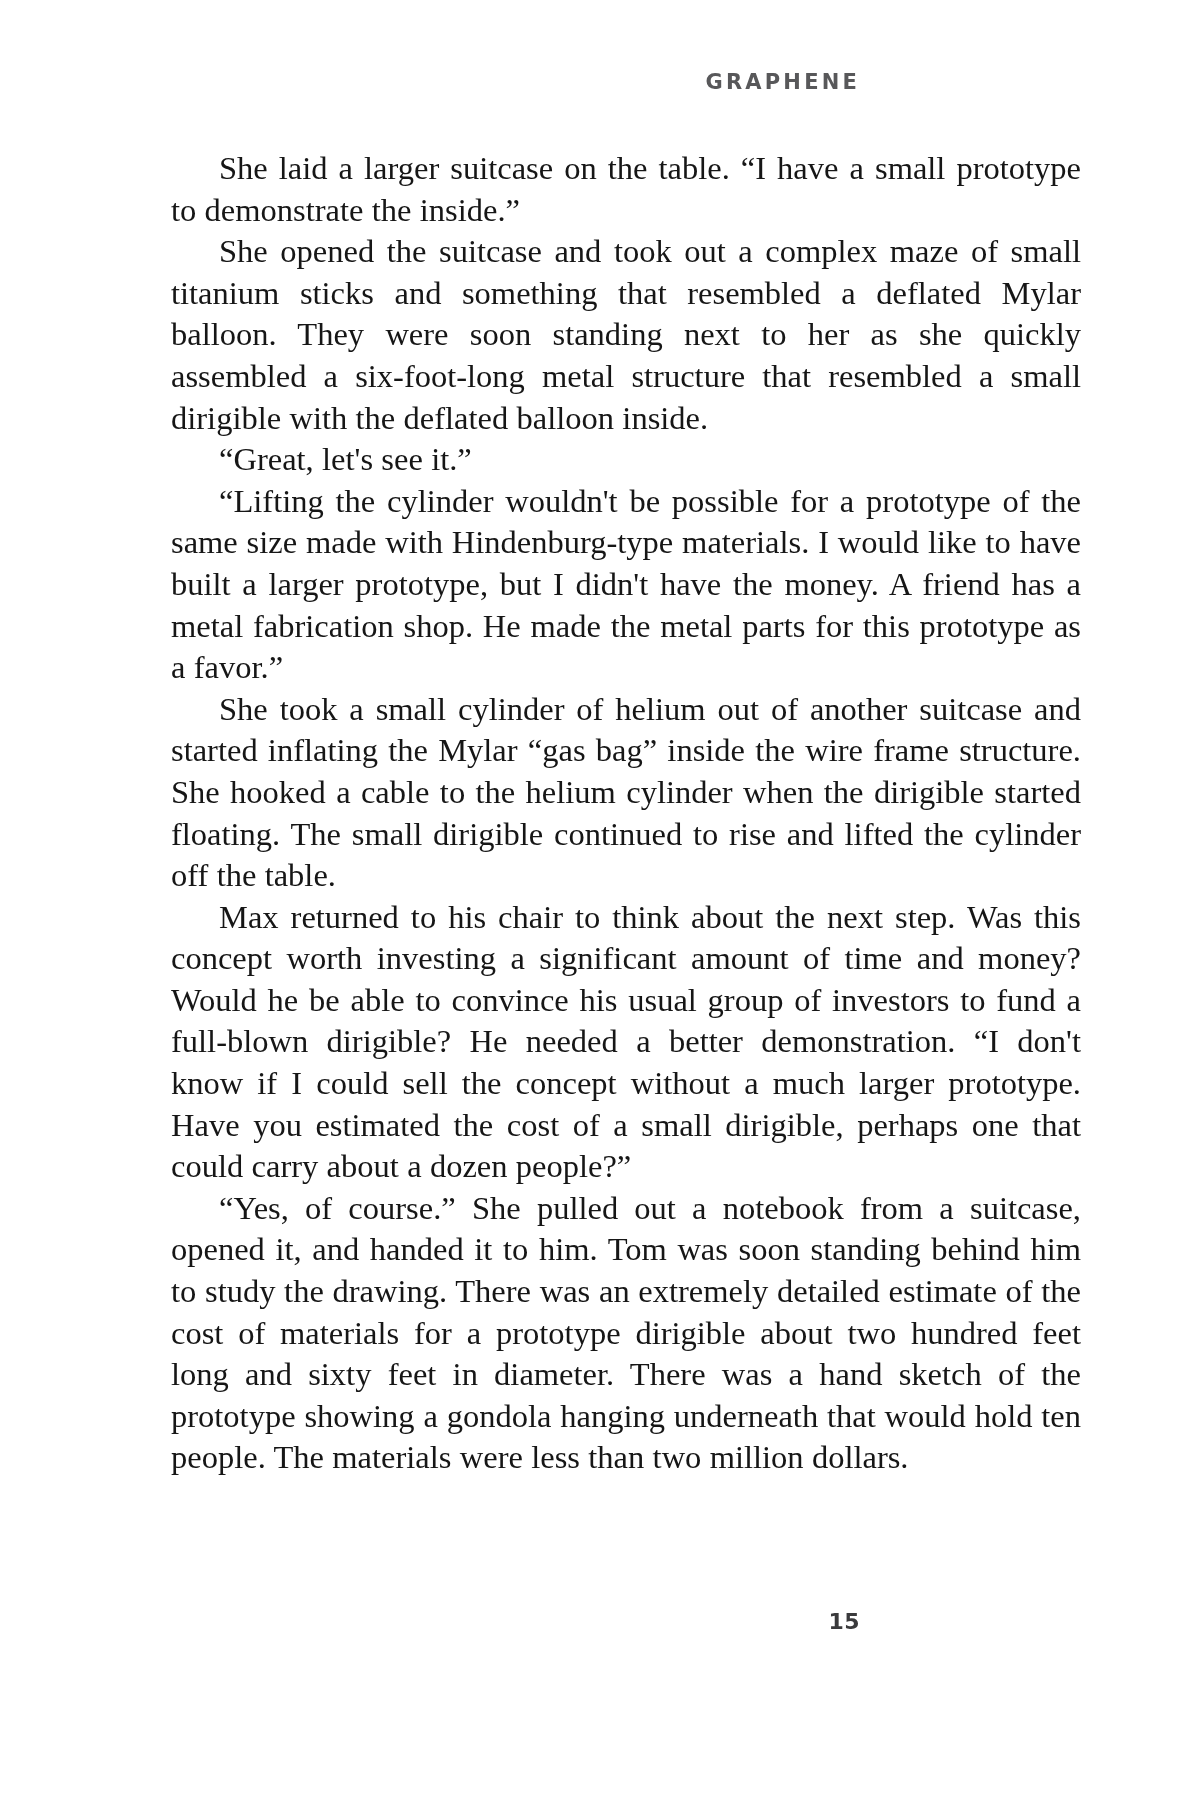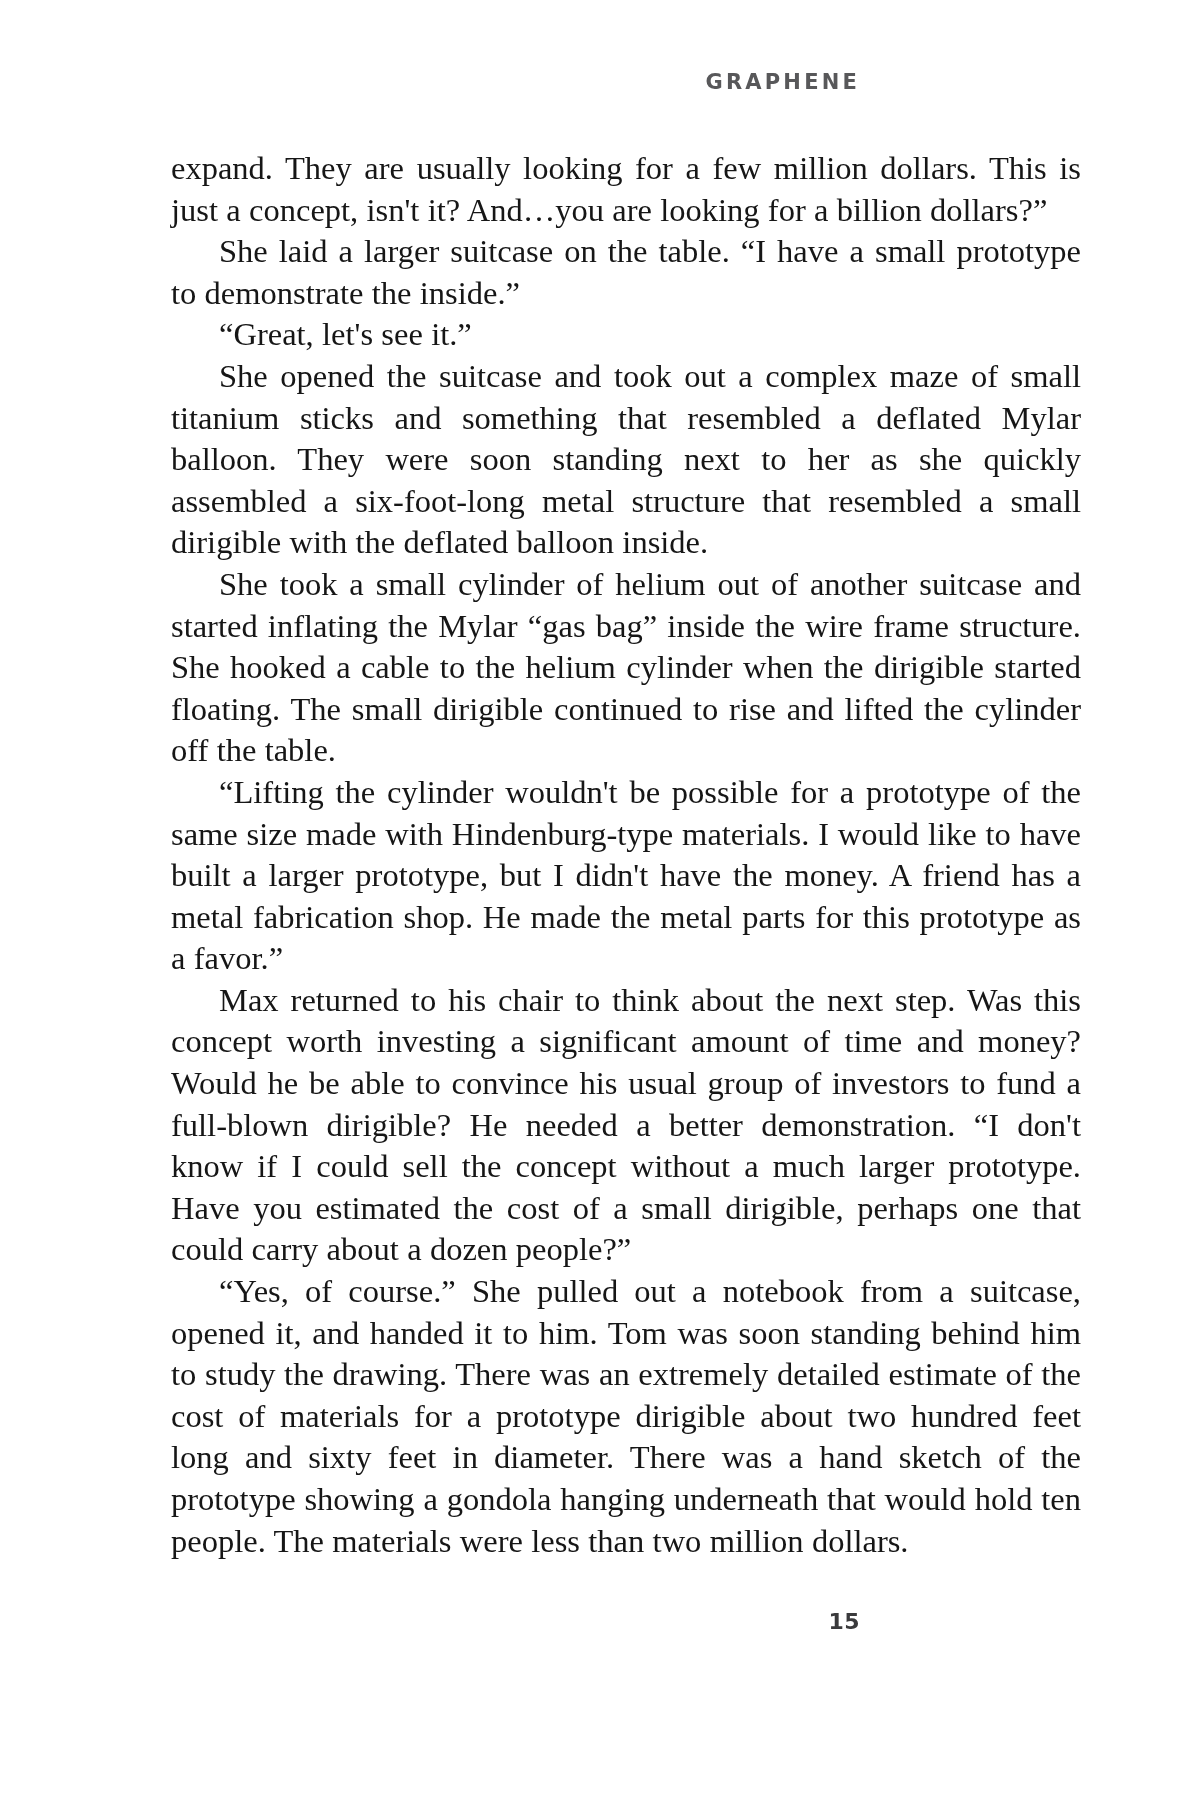--- a/index.html
+++ b/index.html
@@ -79,25 +79,24 @@
   }
 </style>
 </head>
 <body>
 
 <div class="page">
 
   <div class="running-head">GRAPHENE</div>
 
   <div class="text-block">
-    <p class="para first">expand. They are usually looking for a few million dollars. This is just a concept, isn't it? And…you are looking for a billion dollars?”</p>
     <p class="para">She laid a larger suitcase on the table. “I have a small prototype to demonstrate the inside.”</p>
+    <p class="para">She opened the suitcase and took out a complex maze of small titanium sticks and something that resembled a deflated Mylar balloon. They were soon standing next to her as she quickly assembled a six-foot-long metal structure that resembled a small dirigible with the deflated balloon inside.</p>
     <p class="para">“Great, let's see it.”</p>
-    <p class="para">She opened the suitcase and took out a complex maze of small titanium sticks and something that resembled a deflated Mylar balloon. They were soon standing next to her as she quickly assembled a six-foot-long metal structure that resembled a small dirigible with the deflated balloon inside.</p>
+    <p class="para">“Lifting the cylinder wouldn't be possible for a prototype of the same size made with Hindenburg-type materials. I would like to have built a larger prototype, but I didn't have the money. A friend has a metal fabrication shop. He made the metal parts for this prototype as a favor.”</p>
     <p class="para">She took a small cylinder of helium out of another suitcase and started inflating the Mylar “gas bag” inside the wire frame structure. She hooked a cable to the helium cylinder when the dirigible started floating. The small dirigible continued to rise and lifted the cylinder off the table.</p>
-    <p class="para">“Lifting the cylinder wouldn't be possible for a prototype of the same size made with Hindenburg-type materials. I would like to have built a larger prototype, but I didn't have the money. A friend has a metal fabrication shop. He made the metal parts for this prototype as a favor.”</p>
     <p class="para">Max returned to his chair to think about the next step. Was this concept worth investing a significant amount of time and money? Would he be able to convince his usual group of investors to fund a full-blown dirigible? He needed a better demonstration. “I don't know if I could sell the concept without a much larger prototype. Have you estimated the cost of a small dirigible, perhaps one that could carry about a dozen people?”</p>
     <p class="para">“Yes, of course.” She pulled out a notebook from a suitcase, opened it, and handed it to him. Tom was soon standing behind him to study the drawing. There was an extremely detailed estimate of the cost of materials for a prototype dirigible about two hundred feet long and sixty feet in diameter. There was a hand sketch of the prototype showing a gondola hanging underneath that would hold ten people. The materials were less than two million dollars.</p>
   </div>
 
   <div class="folio">15</div>
 
 </div>
 
 </body></html>

